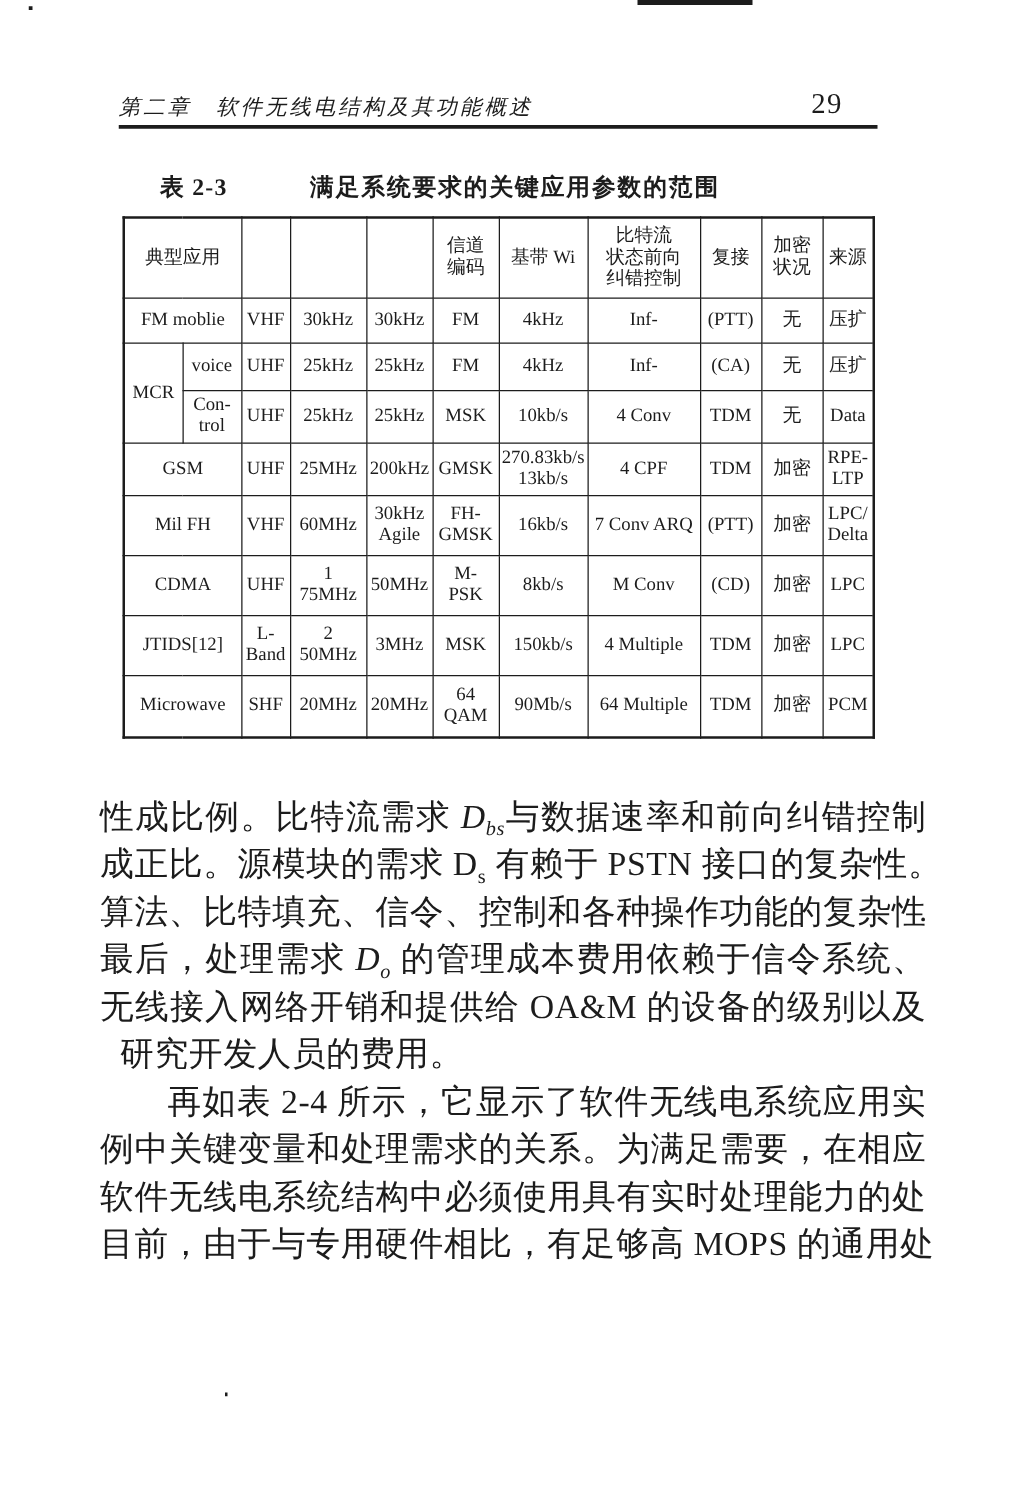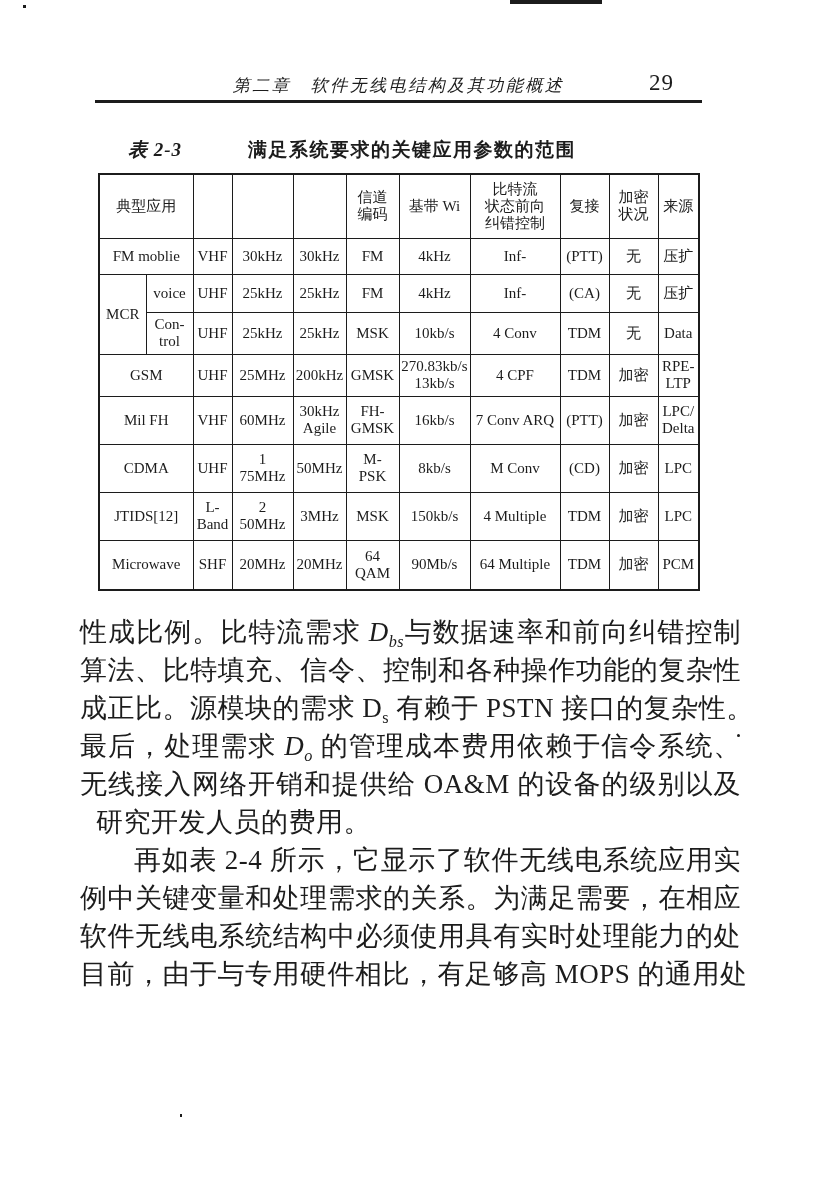--- a/index.html
+++ b/index.html
@@ -6,42 +6,42 @@
   * { box-sizing: border-box; }
   html,body { margin:0; padding:0; background:#fff; }
   .page {
     position:relative; width:818px; height:1200px;
     background:var(--paper); color:var(--ink);
     font-family:"Liberation Serif","DejaVu Serif",serif;
     overflow:hidden;
   }
   
   .running-head { position:absolute; top:74px; left:95px; width:607px; height:28px; }
-  .chapter { display:block; text-align:center; font-size:17px; letter-spacing:2.5px; font-style:italic; }
+  .chapter { display:block; text-align:left; font-size:17px; letter-spacing:2.5px; font-style:italic; }
   .pagenum { position:absolute; right:28px; top:-4px; font-size:23px; letter-spacing:1px; font-style:normal; }
   .head-rule { position:absolute; top:100px; left:95px; width:607px; height:3px; background:var(--ink); }
   
   .caption { position:absolute; top:137px; left:128px; font-weight:bold; font-size:19px; white-space:nowrap; }
-  .caption .cap-label { margin-right:66px; letter-spacing:1px;font-style:italic; }
+  .caption .cap-label { margin-right:66px; letter-spacing:1px; }
   .caption .cap-title { letter-spacing:1.5px; }
   
   table.params {
     position:absolute; top:173px; left:98px;
     border-collapse:collapse; table-layout:fixed;
     font-size:15px; border:2px solid var(--ink);
   }
   table.params th, table.params td {
     border:1px solid var(--ink);
     text-align:center; vertical-align:middle;
     white-space:pre-line; line-height:17px;
     padding:1px 1px; font-weight:normal;
     overflow:hidden;
   }
   
-  .body-text { position:absolute; top:613px; left:80px; width:661px; font-size:27px; line-height:38px; letter-spacing:0.5px; }
+  .body-text { position:absolute; top:634px; left:80px; width:661px; font-size:27px; line-height:38px; letter-spacing:0.5px; }
   .line { height:38px; text-align:justify; text-align-last:justify; white-space:nowrap; }
   .line.end { text-align-last:left;margin-left:16px; }
   .line.indent { text-indent:54px; }
   .line sub { font-size:60%; line-height:0; }
   .line .i { font-style:italic; }
   
   .speck { position:absolute; background:var(--ink); }
   .art-topbar { left:510px; top:0; width:92px; height:4px; }
   .art-dot1 { left:23px; top:5px; width:3px; height:3px; }
   .art-dot2 { left:737px; top:734px; width:3px; height:3px; border-radius:50%; }
@@ -201,22 +201,22 @@
           <td>64 Multiple</td>
           <td>TDM</td>
           <td>加密</td>
           <td>PCM</td>
         </tr>
       </tbody>
     </table>
 
   <div class="body-text">
       <div class="line"><span>性成比例。比特流需求 </span><span class="i">D</span><sub class="i">bs</sub><span>与数据速率和前向纠错控制</span></div>
+      <div class="line"><span>成正比。源模块的需求 D</span><sub>s</sub><span> 有赖于 PSTN 接口的复杂性。</span></div>
       <div class="line"><span>算法、比特填充、信令、控制和各种操作功能的复杂性</span></div>
-      <div class="line"><span>成正比。源模块的需求 D</span><sub>s</sub><span> 有赖于 PSTN 接口的复杂性。</span></div>
       <div class="line"><span>最后，处理需求 </span><span class="i">D</span><sub class="i">o</sub><span> 的管理成本费用依赖于信令系统、</span></div>
       <div class="line"><span>无线接入网络开销和提供给 OA&amp;M 的设备的级别以及</span></div>
       <div class="line end"><span>研究开发人员的费用。</span></div>
       <div class="line indent"><span>再如表 2-4 所示，它显示了软件无线电系统应用实</span></div>
       <div class="line"><span>例中关键变量和处理需求的关系。为满足需要，在相应</span></div>
       <div class="line"><span>软件无线电系统结构中必须使用具有实时处理能力的处</span></div>
       <div class="line"><span>目前，由于与专用硬件相比，有足够高 MOPS 的通用处</span></div>
     </div>
 
   <div class="speck art-topbar"></div>

